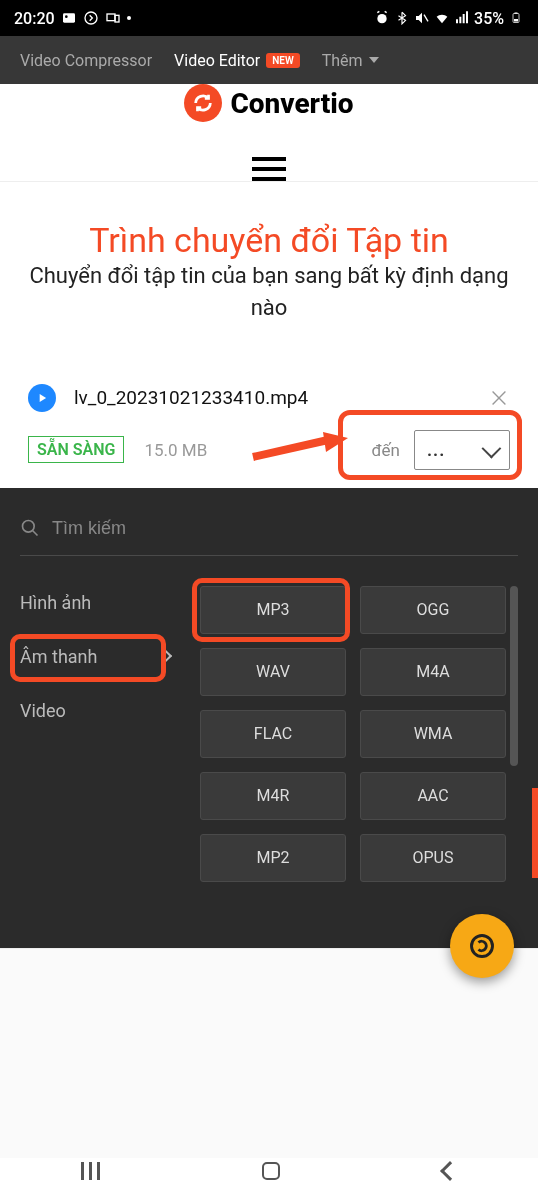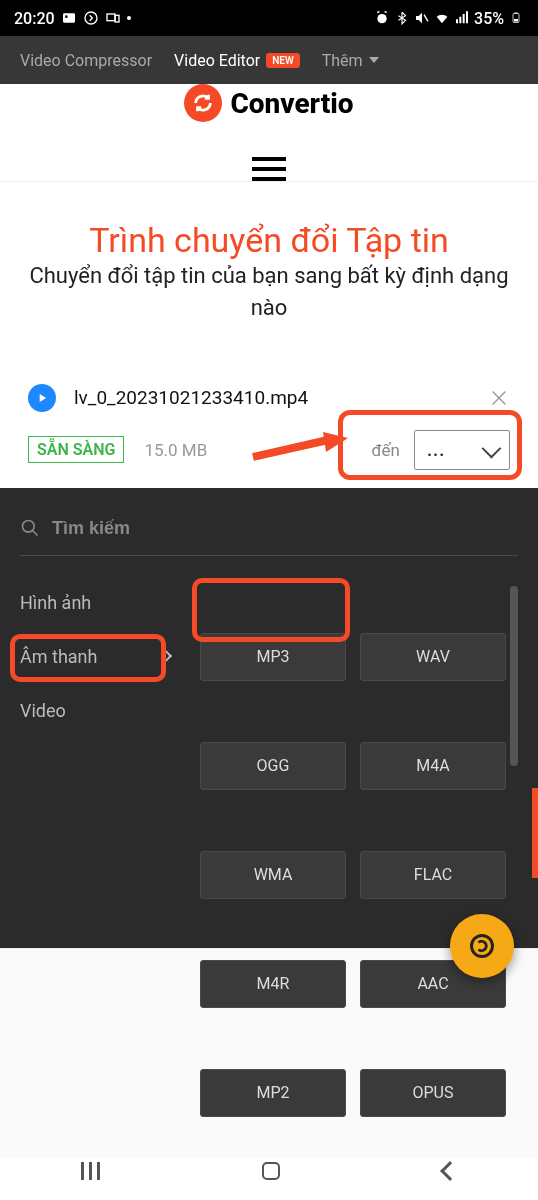--- a/index.html
+++ b/index.html
@@ -154,21 +154,21 @@
     }
     .search-row {
       display: flex; align-items: center; gap: 12px;
       border-bottom: 1px solid #4a4a4a;
       padding-bottom: 16px;
       margin-bottom: 30px;
     }
     .search-icon { width: 20px; height: 20px; color: #888; }
     .search-row input {
       flex: 1; background: transparent; border: none; outline: none;
-      color: #bbb; font-size: 18px; font-weight: bold;
+      color: #bbb; font-size: 18px;
     }
     .search-row input::placeholder { color: #888; }
 
     .panel-body { display: flex; gap: 30px; position: relative; }
     .cat-list { width: 150px; display:flex; flex-direction:column; gap: 33px; padding-top: 6px; position: relative; }
     .cat-item { font-size: 18px; color: #bbb; cursor: pointer; display:flex; align-items:center; justify-content:space-between;}
     .cat-item .chev-right {
       width: 10px; height: 10px;
       border-right: 2px solid #bbb; border-top: 2px solid #bbb;
       transform: rotate(45deg);
@@ -191,21 +191,20 @@
     }
     .fmt-btn {
       background: #3a3a3a;
       border: 1px solid #4a4a4a;
       color: #ddd;
       height: 48px;
       display: flex; align-items:center; justify-content:center;
       font-size: 16px;
       cursor: pointer;
       border-radius: 3px;
-      margin-top: 47px;
     }
     .highlight-box-3 {
       position: absolute;
       left: -8px; top: -8px;
       width: 158px; height: 64px;
       border: 5px solid #f44a25;
       border-radius: 10px;
       pointer-events: none;
     }
     .scrollbar-stub {
@@ -399,33 +398,33 @@
       <div class="cat-item">
         <span>Video</span>
       </div>
       <div class="highlight-box-2"></div>
     </div>
     <div class="format-grid">
       <div class="fmt-btn">
           <span>MP3</span>
         </div>
       <div class="fmt-btn">
+          <span>OGG</span>
+        </div>
+      <div class="fmt-btn">
           <span>WAV</span>
         </div>
       <div class="fmt-btn">
-          <span>OGG</span>
-        </div>
-      <div class="fmt-btn">
           <span>M4A</span>
         </div>
       <div class="fmt-btn">
+          <span>FLAC</span>
+        </div>
+      <div class="fmt-btn">
           <span>WMA</span>
-        </div>
-      <div class="fmt-btn">
-          <span>FLAC</span>
         </div>
       <div class="fmt-btn">
           <span>M4R</span>
         </div>
       <div class="fmt-btn">
           <span>AAC</span>
         </div>
       <div class="fmt-btn">
           <span>MP2</span>
         </div>

